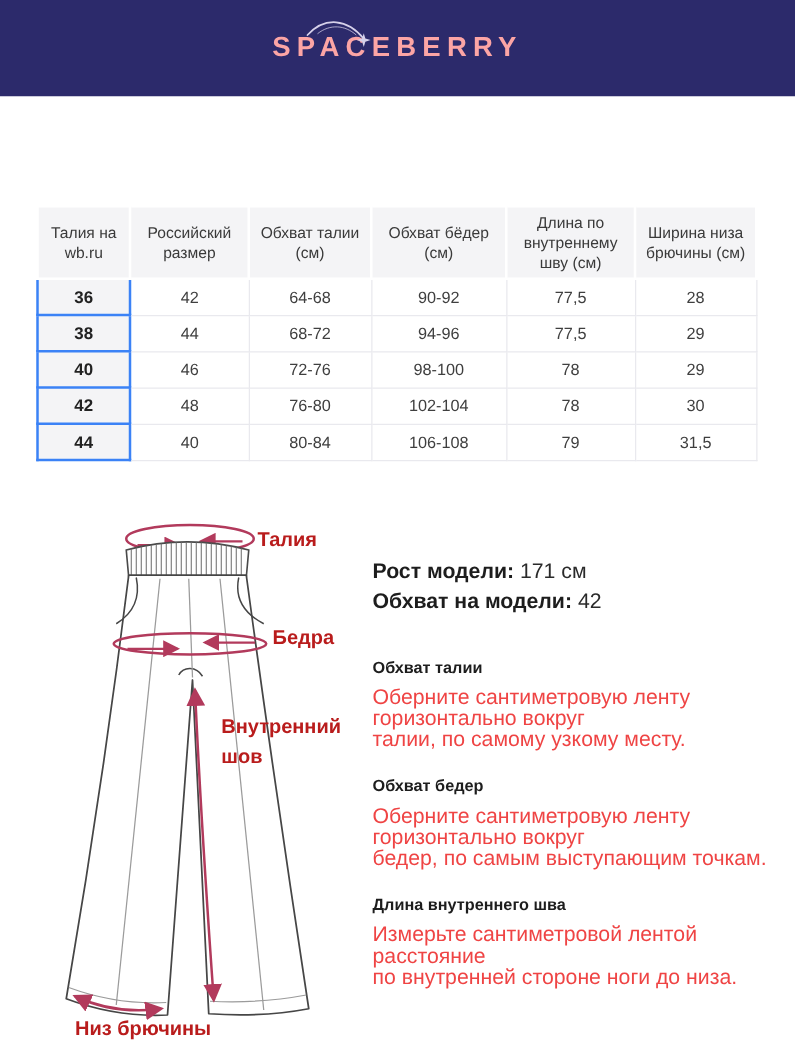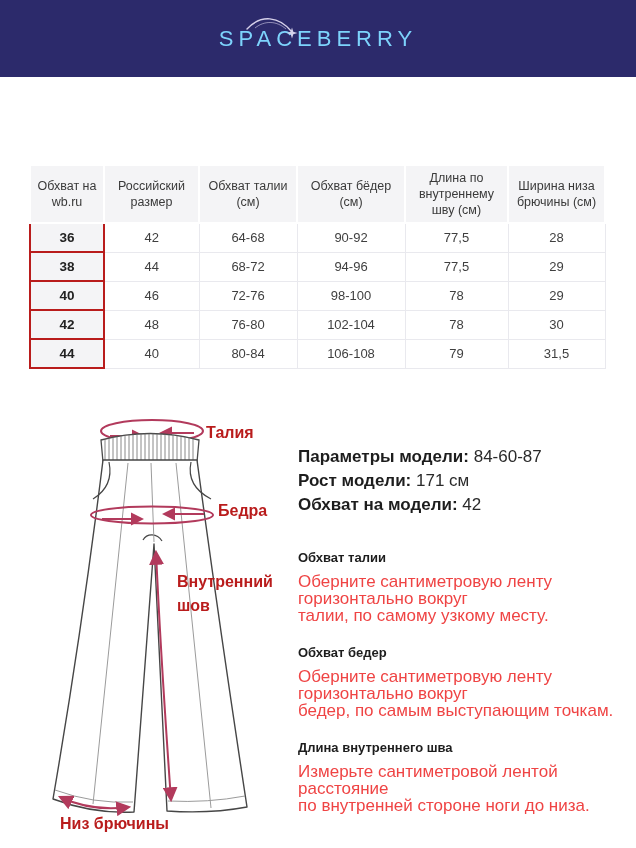--- a/index.html
+++ b/index.html
@@ -3,29 +3,29 @@
 <meta charset="utf-8">
 <style>
   html,body{margin:0;padding:0;background:#fff;}
   .page{position:relative;width:636px;height:848px;background:#ffffff;overflow:hidden;
         font-family:"Liberation Sans",sans-serif;color:#1d1d1d;}
 
   
   .brand-header{position:absolute;left:0;top:0;width:636px;height:77px;background:#2c2a6b;
                 display:flex;align-items:center;justify-content:center;}
   .logo-wrap{position:relative;display:inline-block;}
-  .brand-name{font-size:22px;letter-spacing:5px;font-weight:400;color:#7dd3fc;line-height:1;}
+  .brand-name{font-size:22px;letter-spacing:5px;font-weight:700;color:#fca5a5;line-height:1;}
   .comet{position:absolute;left:26px;top:-16px;width:54px;height:30px;}
 
   
   .size-table{position:absolute;left:29px;top:164px;border-collapse:collapse;table-layout:fixed;}
   .size-table th,.size-table td{text-align:center;vertical-align:middle;}
   .size-table thead th{background:#f4f4f6;border:2px solid #ffffff;font-weight:400;
                        font-size:12.5px;line-height:1.3;color:#3a3a3a;height:52px;padding:2px 4px;}
-  .size-table tbody th{background:#f4f4f6;border:2px solid #b91c1c;font-weight:700;
+  .size-table tbody th{background:#f4f4f6;border:2px solid #3b82f6;font-weight:700;
                        font-size:13.5px;color:#222;height:25px;}
   .size-table tbody td{background:#ffffff;border:1px solid #e9e9ee;font-size:13px;
                        color:#3f3f3f;height:25px;}
 
   
   .diagram{position:absolute;left:30px;top:400px;width:262px;height:448px;}
   .diagram svg{position:absolute;left:0;top:0;}
   .dlabel{position:absolute;font-size:16px;font-weight:600;color:#b91c1c;line-height:24px;
           white-space:pre-line;}
   .lbl-waist{left:176px;top:21px;}
@@ -63,21 +63,21 @@
     <colgroup>
       <col style="width:74px">
         <col style="width:95px">
         <col style="width:98px">
       <col style="width:108px">
         <col style="width:103px">
         <col style="width:97px">
     </colgroup>
     <thead>
       <tr>
-        <th>Обхват на wb.ru</th>
+        <th>Талия на wb.ru</th>
         <th>Российский размер</th>
         <th>Обхват талии (см)</th>
         <th>Обхват бёдер (см)</th>
         <th>Длина по внутреннему шву (см)</th>
         <th>Ширина низа брючины (см)</th>
       </tr>
     </thead>
     <tbody>
       <tr>
         <th scope="row">36</th>
@@ -189,21 +189,20 @@
     </svg>
 
     <div class="dlabel lbl-waist">Талия</div>
     <div class="dlabel lbl-hips">Бедра</div>
     <div class="dlabel lbl-hem">Низ брючины</div>
     <div class="dlabel lbl-inseam">Внутренний
 шов</div>
   </div>
 
   <div class="info">
-    <p class="param-line"><span class="lab">Параметры модели:</span> <span class="val">84-60-87</span></p>
     <p class="param-line"><span class="lab">Рост модели:</span> <span class="val">171 см</span></p>
     <p class="param-line"><span class="lab">Обхват на модели:</span> <span class="val">42</span></p>
 
     <div class="guide-item first">
       <h3>Обхват талии</h3>
       <p>Оберните сантиметровую ленту горизонтально вокруг
 талии, по самому узкому месту.</p>
     </div>
     <div class="guide-item">
       <h3>Обхват бедер</h3>

